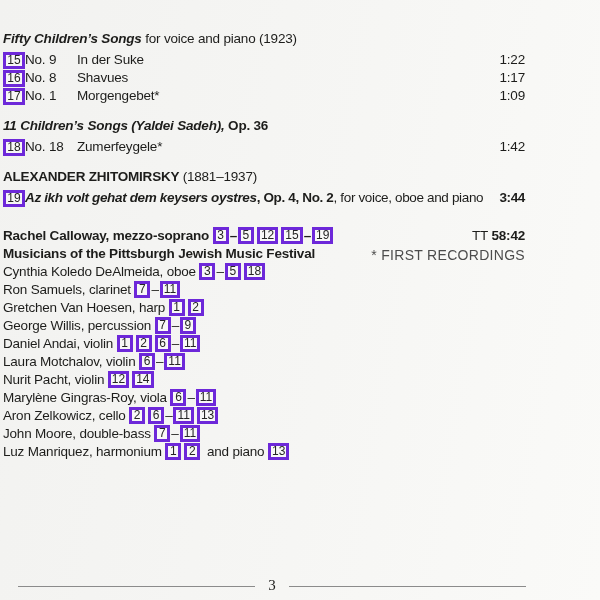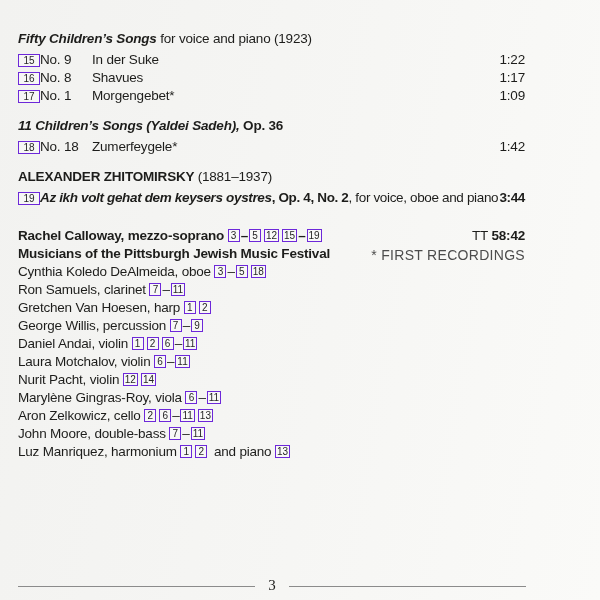--- a/index.html
+++ b/index.html
@@ -8,43 +8,43 @@
     background: linear-gradient(100deg, #f2f2f0 0%, #f6f6f4 55%, #fafaf8 100%);
     font-family: "Liberation Sans", "DejaVu Sans", sans-serif;
     font-size: 13.5px;
     color: #1d1d1b;
     letter-spacing: -0.2px;
     overflow: hidden;
   }
   .page {
     position: relative;
     width: 544px; height: 600px;
-    padding: 30px 19px 0 18px;
+    padding: 30px 19px 0 3px;
     box-sizing: border-box;
   }
   
   .work { margin-bottom: 12px; }
   .work-heading { line-height: 18px; margin-bottom: 3px; }
   .seg.bi { font-weight: 700; font-style: italic; }
   .seg.b  { font-weight: 700; }
   .seg.r  { font-weight: 400; font-style: normal; }
   .trow {
     display: grid;
     grid-template-columns: 22px 52px 1fr auto;
     line-height: 18px;
     align-items: baseline;
   }
   .trow.wide { grid-template-columns: 22px 1fr auto; letter-spacing: -0.35px; }
   .tdur { text-align: left; }
   .tdur.bold { font-weight: 700; }
   
   .tbox {
     display: inline-block;
-    border: 1px solid #6d28d9;
-    font-size: 10px;
+    border: 3px solid #6d28d9;
+    font-size: 12px;
     font-style: normal;
     font-weight: 400;
     line-height: 11px;
     height: 11px;
     min-width: 8px;
     padding: 0 1px;
     text-align: center;
     vertical-align: 1px;
     color: #262626;
     letter-spacing: 0;

